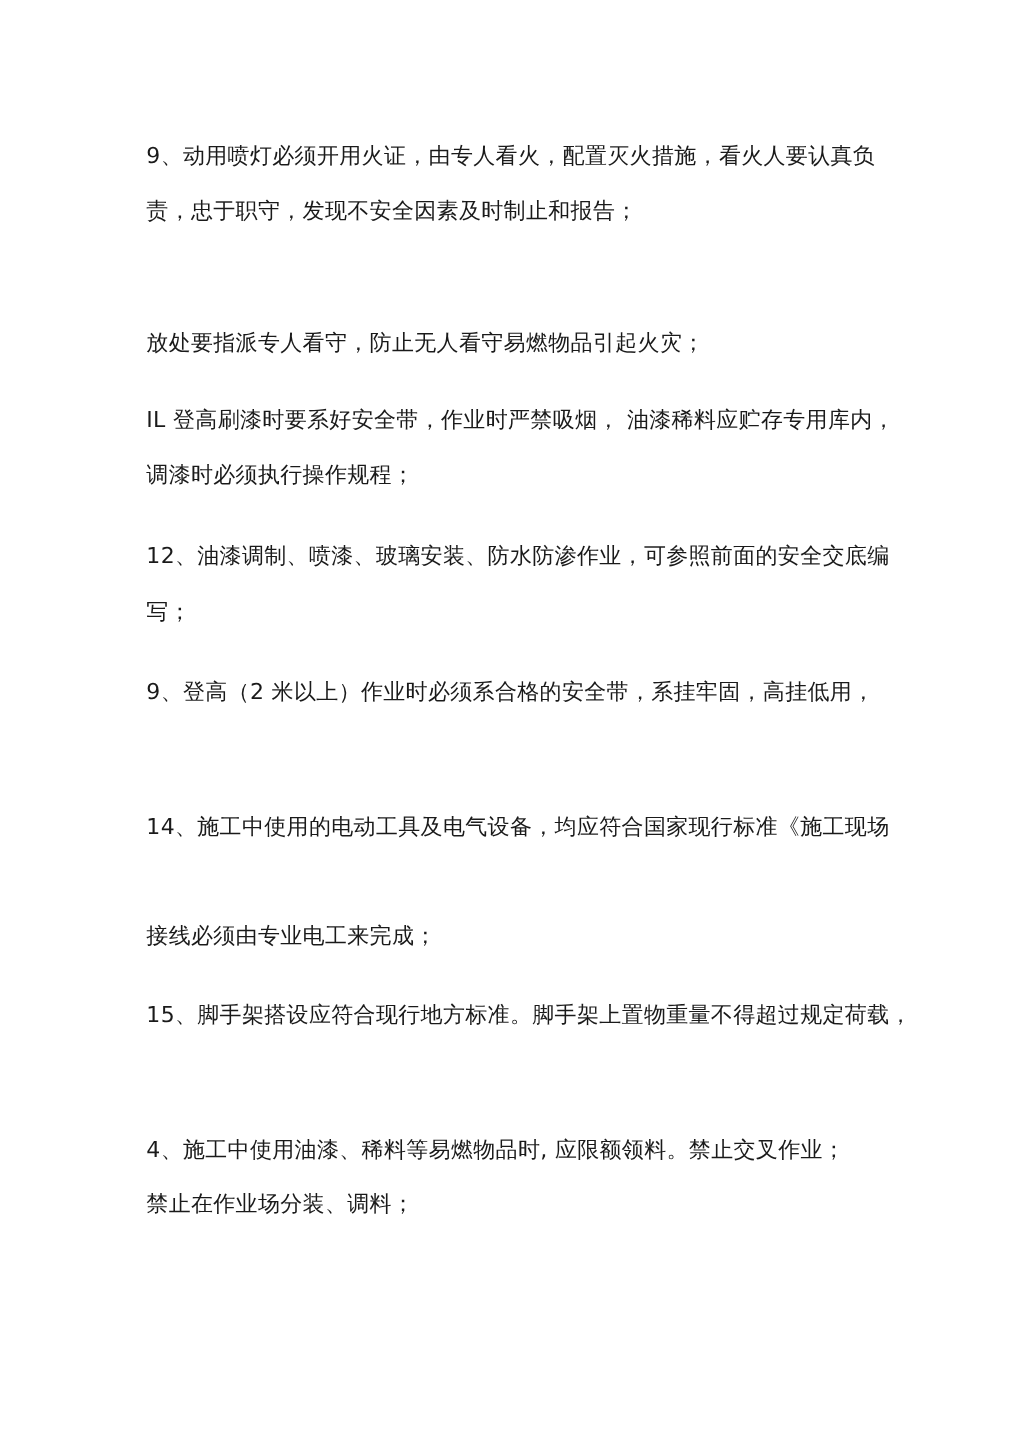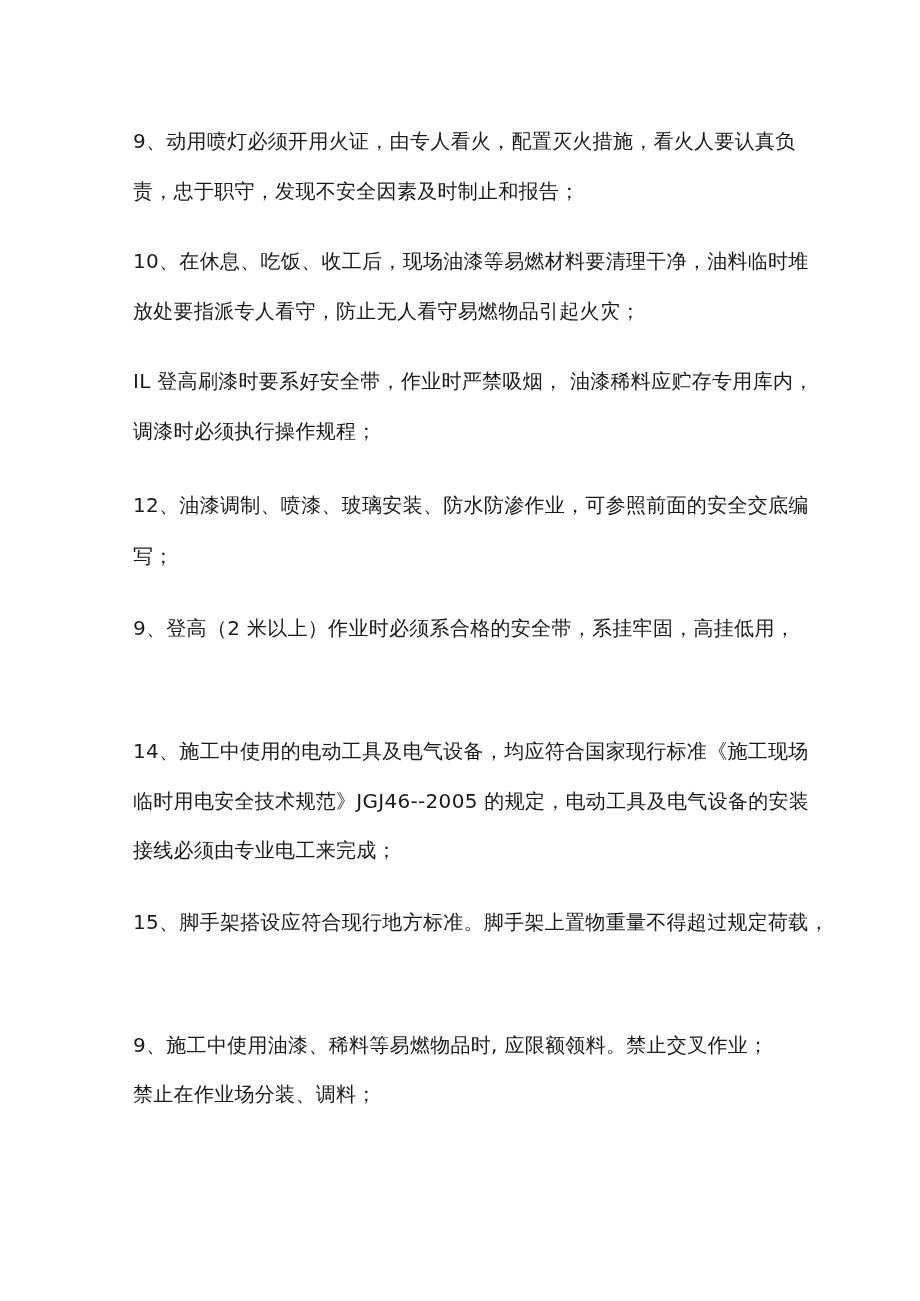--- a/index.html
+++ b/index.html
@@ -18,32 +18,30 @@
     }
   </style>
 </head>
 <body>
 
 <div class="page">
 
   <div class="line" style="top:126px">9、动用喷灯必须开用火证，由专人看火，配置灭火措施，看火人要认真负</div>
   <div class="line" style="top:176px">责，忠于职守，发现不安全因素及时制止和报告；</div>
 
-  <div class="line" style="top:246px">10、在休息、吃饭、收工后，现场油漆等易燃材料要清理干净，油料临时堆</div>
   <div class="line" style="top:366px">IL 登高刷漆时要系好安全带，作业时严禁吸烟， 油漆稀料应贮存专用库内，</div>
 
   <div class="line" style="top:296px">放处要指派专人看守，防止无人看守易燃物品引起火灾；</div>
   <div class="line" style="top:416px">调漆时必须执行操作规程；</div>
 
   <div class="line" style="top:490px">12、油漆调制、喷漆、玻璃安装、防水防渗作业，可参照前面的安全交底编</div>
   <div class="line" style="top:541px">写；</div>
 
   <div class="line" style="top:613px">9、登高（2 米以上）作业时必须系合格的安全带，系挂牢固，高挂低用，</div>
 
   <div class="line" style="top:736px">14、施工中使用的电动工具及电气设备，均应符合国家现行标准《施工现场</div>
-  <div class="line" style="top:786px">临时用电安全技术规范》JGJ46--2005 的规定，电动工具及电气设备的安装</div>
   <div class="line" style="top:835px">接线必须由专业电工来完成；</div>
 
   <div class="line" style="top:907px">15、脚手架搭设应符合现行地方标准。脚手架上置物重量不得超过规定荷载，</div>
 
-  <div class="line" style="top:1030px">9、施工中使用油漆、稀料等易燃物品时, 应限额领料。禁止交叉作业；</div>
+  <div class="line" style="top:1030px">4、施工中使用油漆、稀料等易燃物品时, 应限额领料。禁止交叉作业；</div>
   <div class="line" style="top:1079px">禁止在作业场分装、调料；</div>
 </div>
 
 </body></html>

